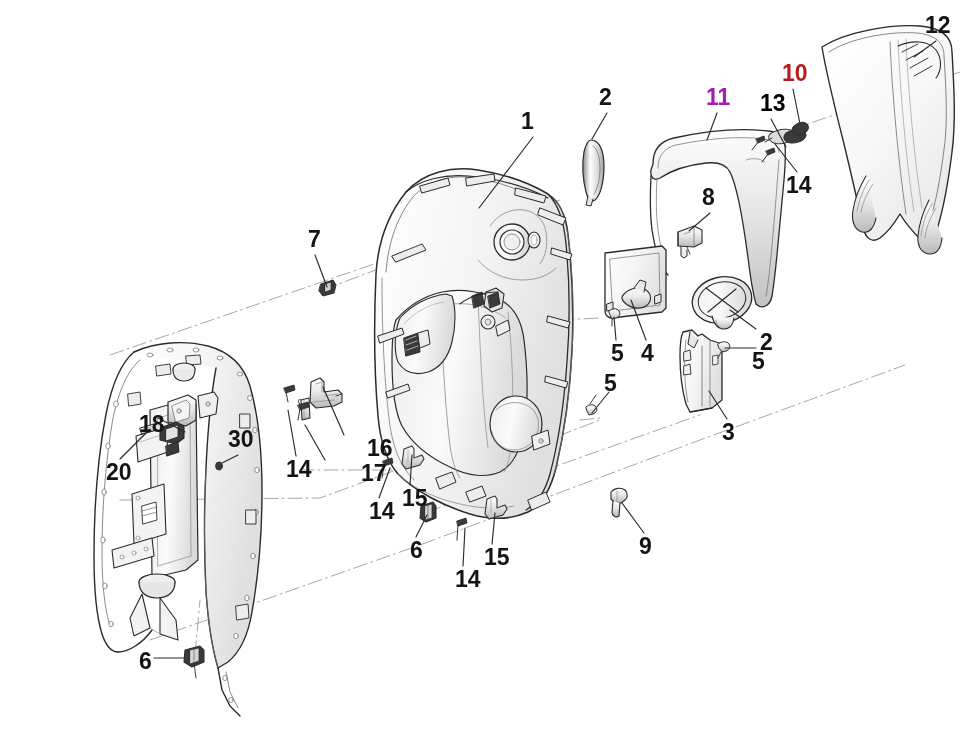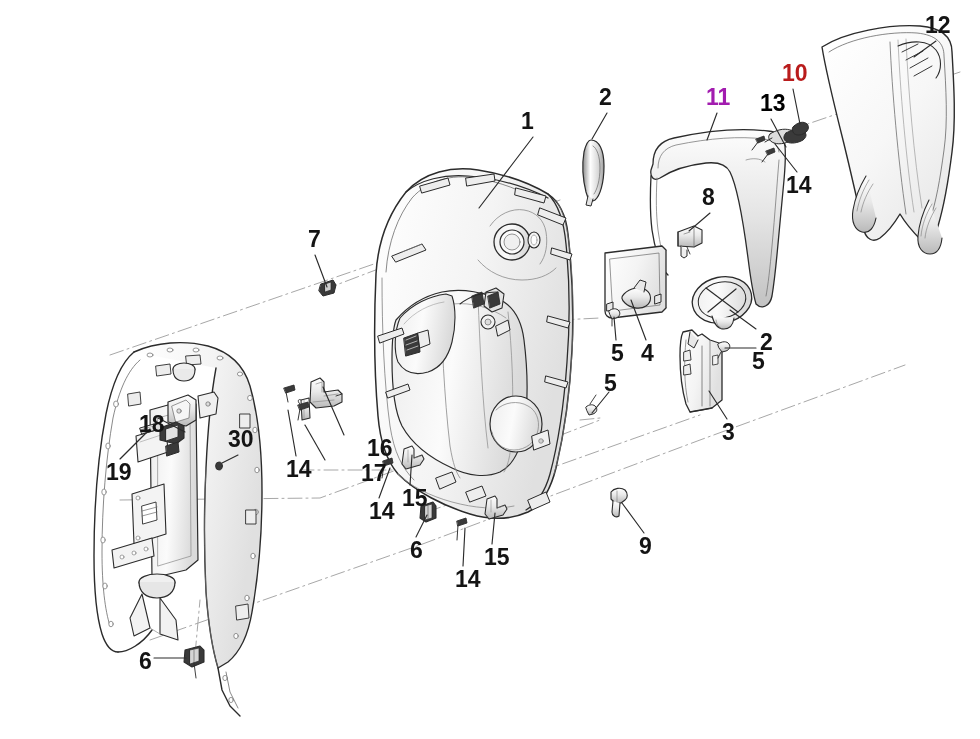--- a/index.html
+++ b/index.html
@@ -532,21 +532,21 @@
       <div class="lbl" style="left: 308px; top: 228px; color: rgb(20, 20, 20);">7</div>
       <div class="lbl" style="left: 702px; top: 186px; color: rgb(20, 20, 20);">8</div>
       <div class="lbl" style="left: 760px; top: 331px; color: rgb(20, 20, 20);">2</div>
       <div class="lbl" style="left: 641px; top: 342px; color: rgb(20, 20, 20);">4</div>
       <div class="lbl" style="left: 611px; top: 342px; color: rgb(20, 20, 20);">5</div>
       <div class="lbl" style="left: 752px; top: 350px; color: rgb(20, 20, 20);">5</div>
       <div class="lbl" style="left: 604px; top: 372px; color: rgb(20, 20, 20);">5</div>
       <div class="lbl" style="left: 722px; top: 421px; color: rgb(20, 20, 20);">3</div>
       <div class="lbl" style="left: 639px; top: 535px; color: rgb(20, 20, 20);">9</div>
       <div class="lbl" style="left: 139px; top: 413px; color: rgb(20, 20, 20);">18</div>
-      <div class="lbl" style="left: 106px; top: 461px; color: rgb(20, 20, 20);">19</div>
+      <div class="lbl" style="left: 106px; top: 461px; color: rgb(20, 20, 20);">20</div>
       <div class="lbl" style="left: 228px; top: 428px; color: rgb(20, 20, 20);">30</div>
       <div class="lbl" style="left: 336px; top: 437px; color: rgb(20, 20, 20); margin-left: 31px;">16</div>
       <div class="lbl" style="left: 317px; top: 462px; color: rgb(20, 20, 20); margin-left: 44px;">17</div>
       <div class="lbl" style="left: 286px; top: 458px; color: rgb(20, 20, 20);">14</div>
       <div class="lbl" style="left: 369px; top: 500px; color: rgb(20, 20, 20);">14</div>
       <div class="lbl" style="left: 402px; top: 487px; color: rgb(20, 20, 20);">15</div>
       <div class="lbl" style="left: 410px; top: 539px; color: rgb(20, 20, 20);">6</div>
       <div class="lbl" style="left: 455px; top: 568px; color: rgb(20, 20, 20);">14</div>
       <div class="lbl" style="left: 484px; top: 546px; color: rgb(20, 20, 20);">15</div>
       <div class="lbl" style="left: 139px; top: 650px; color: rgb(20, 20, 20);">6</div>

